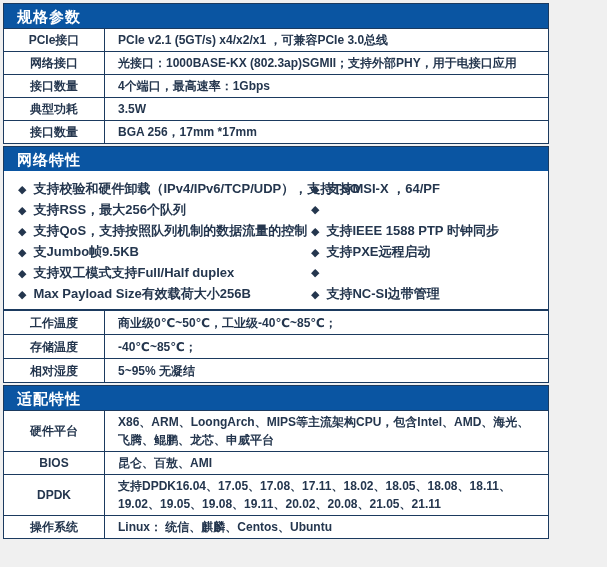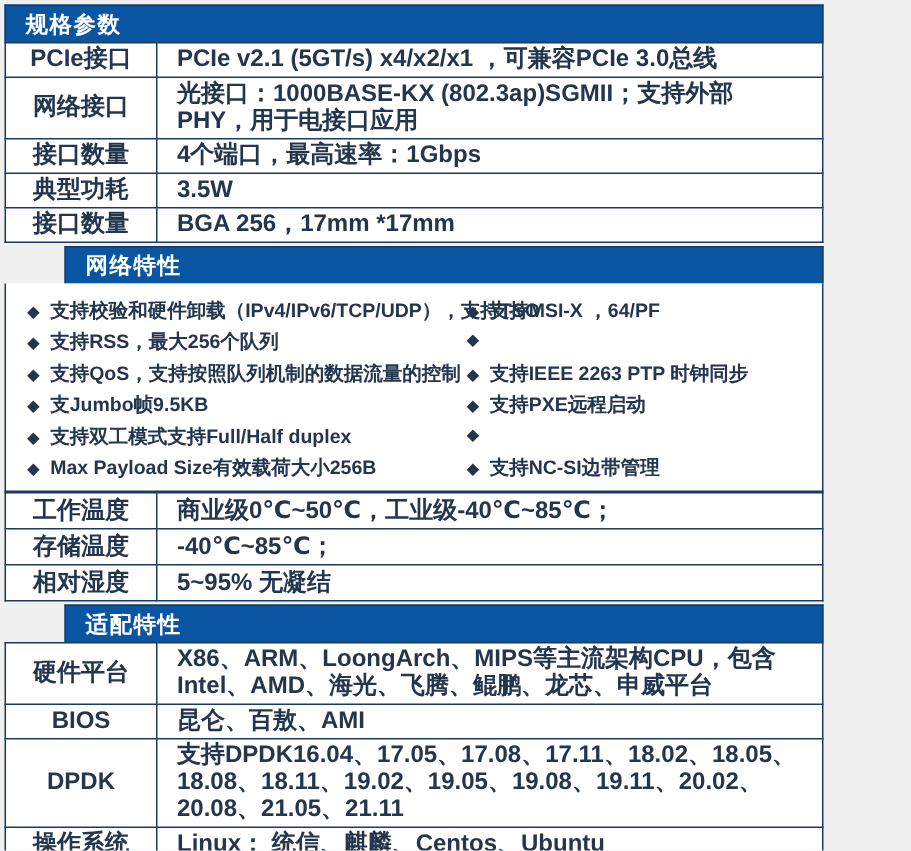--- a/index.html
+++ b/index.html
@@ -26,29 +26,29 @@
     color:var(--header-text);
     font-size:15px;
     font-weight:bold;
     height:25px;
     line-height:25px;
     padding-left:13px;
     border:1px solid var(--border);
     border-bottom:none;
     letter-spacing:1px;
   }
-  .section + .section .sec-header{margin-top:2px;margin-left:40px;}
+  .section + .section .sec-header{margin-top:2px;}
   table.kv{
     width:100%;
     border-collapse:collapse;
     background:var(--cell-bg);
   }
   table.kv td{
     border:1px solid var(--border);
-    font-size:16px;
+    font-size:12px;
     font-weight:bold;
     color:var(--text);
     line-height:18px;
     padding:2px 0;
   }
   table.kv td.k{
     width:101px;
     text-align:center;
   }
   table.kv td.v{
@@ -147,21 +147,21 @@
       <div class="bullet-col right">
         <div class="bullet">
             <span class="diamond">◆</span>
             <span>支持MSI-X ，64/PF</span>
           </div>
         <div class="bullet">
             <span class="diamond">◆</span>
           </div>
         <div class="bullet">
             <span class="diamond">◆</span>
-            <span>支持IEEE 2263 PTP 时钟同步</span>
+            <span>支持IEEE 1588 PTP 时钟同步</span>
           </div>
         <div class="bullet">
             <span class="diamond">◆</span>
             <span>支持PXE远程启动</span>
           </div>
         <div class="bullet">
             <span class="diamond">◆</span>
           </div>
         <div class="bullet">
             <span class="diamond">◆</span>

